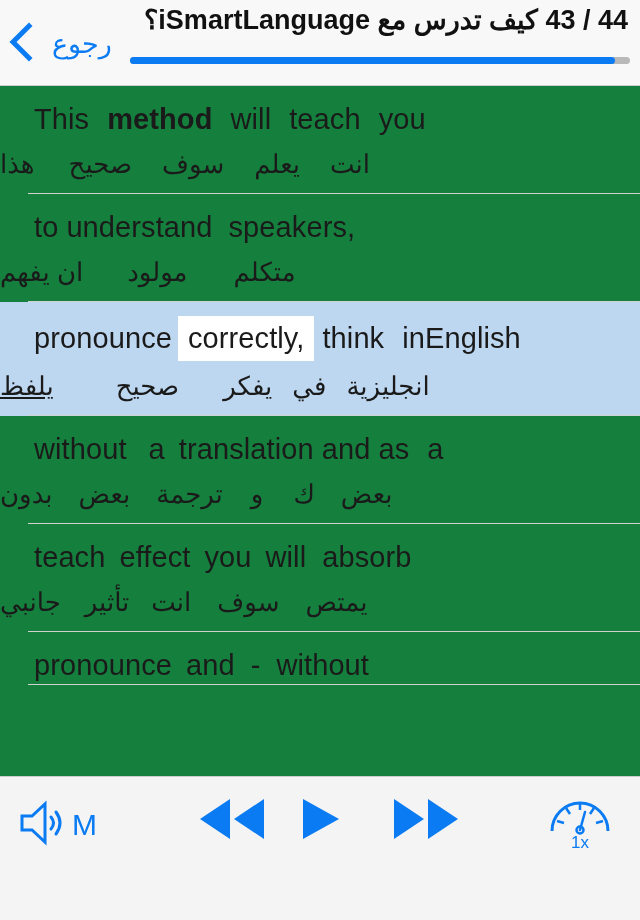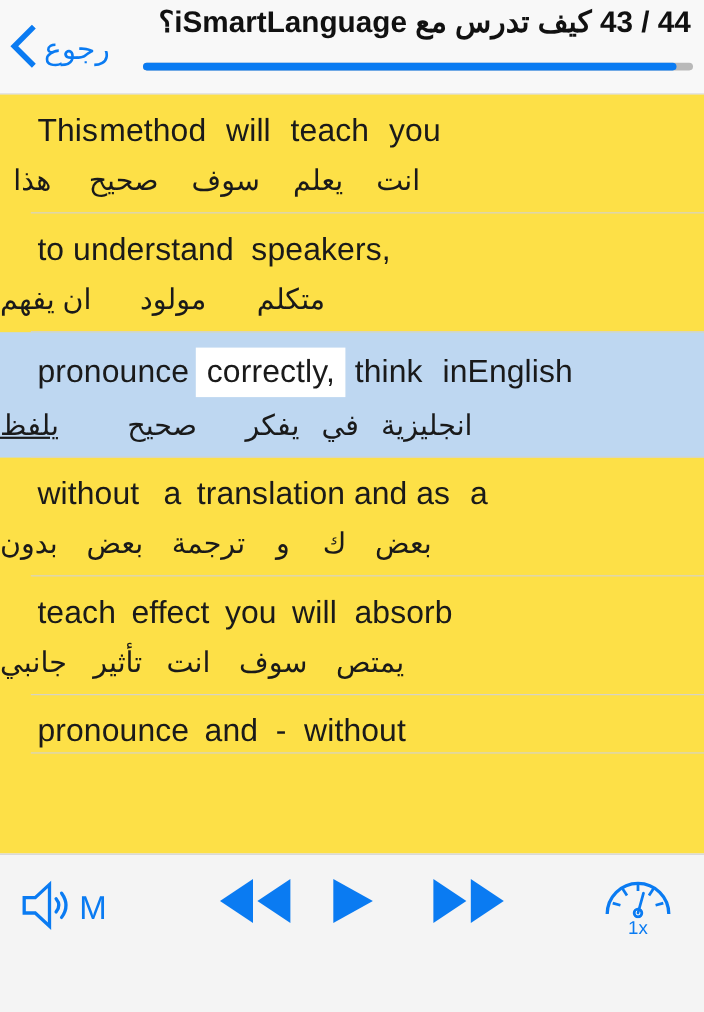--- a/index.html
+++ b/index.html
@@ -18,40 +18,40 @@
     border-bottom:1px solid #cfcfcf;
   }
   #header-title {
     position:absolute; right:12px; top:4px;
     width:620px; text-align:right;
     font-size:27px; font-weight:bold; color:#111;
     direction:rtl; white-space:nowrap;
   }
   #back-button {
     position:absolute; left:8px; top:22px;
-    display:flex; align-items:center; gap:6px;
+    display:flex; align-items:center; gap:18px;
     cursor:pointer;
   }
   #back-chevron { display:block; }
   #back-label {
     font-size:27px; color:#0a7bf2; direction:rtl;
   }
   #page-progress-track {
     position:absolute; left:130px; top:57px;
     width:500px; height:7px;
     background:#b9b9b9; border-radius:4px;
   }
   #page-progress-fill {
     height:100%; background:#0a7bf2; border-radius:4px;
   }
 
   
   #content {
     position:absolute; left:0; top:86px; width:640px; height:690px;
-    background:#fde047; overflow:hidden;
+    background:#15803d; overflow:hidden;
   }
   .row { position:relative; width:640px; }
   .row.highlight { background:#bed7f1; }
   .row .sep {
     position:absolute; left:28px; right:0; bottom:0;
     height:1px; background:#d2d2d2;
   }
   .line {
     display:flex; width:640px; align-items:baseline;
     white-space:nowrap;
@@ -111,31 +111,31 @@
 
   <div id="page-progress-track">
     <div id="page-progress-fill" style="width: 97%;"></div>
   </div>
 </div>
 
 <div id="content">
     <div class="row">
       <div class="line en">
         <span class="w-en">This</span>
-        <span class="w-en" style="margin-left: 1px;">method</span>
+        <span class="w-en" style="margin-left: 18px; font-weight: bold;">method</span>
         <span class="w-en" style="margin-left: 18px;">will</span>
         <span class="w-en" style="margin-left: 18px;">teach</span>
         <span class="w-en" style="margin-left: 18px;">you</span>
       </div>
       <div class="line ar">
         <span class="w-ar">انت</span>
         <span class="w-ar" style="margin-right: 30px;">يعلم</span>
         <span class="w-ar" style="margin-right: 30px;">سوف</span>
         <span class="w-ar" style="margin-right: 30px;">صحيح</span>
-        <span class="w-ar" style="margin-right: 34px; padding-left: 12px;">هذا</span>
+        <span class="w-ar" style="margin-right: 34px;">هذا</span>
       </div>
       <div class="sep"></div>
     </div>
     <div class="row">
       <div class="line en">
         <span class="w-en">to</span>
         <span class="w-en" style="margin-left: 8px;">understand</span>
         <span class="w-en" style="margin-left: 16px;">speakers,</span>
       </div>
       <div class="line ar">

